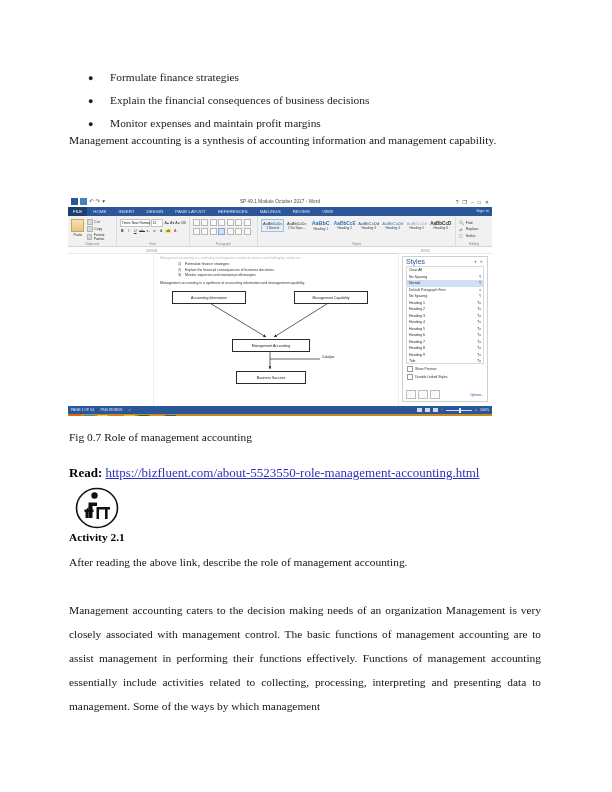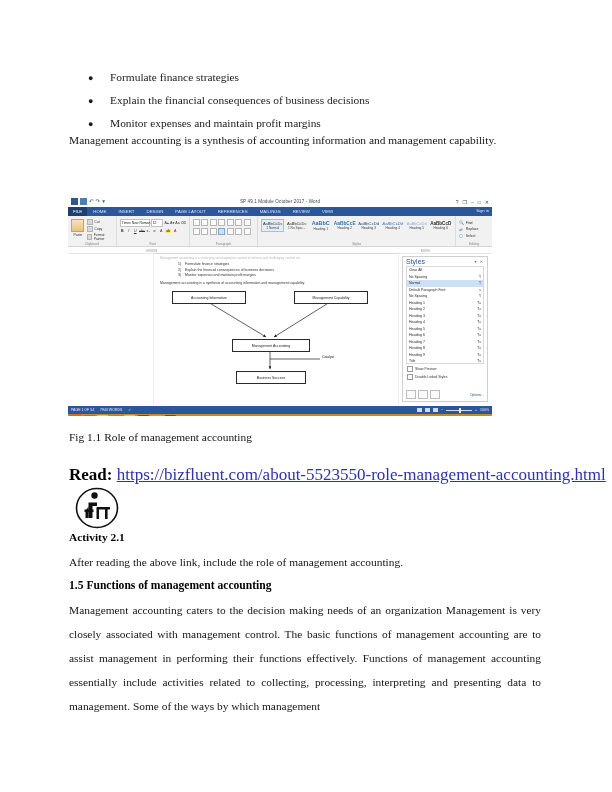--- a/index.html
+++ b/index.html
@@ -460,21 +460,21 @@
     border-radius: 1px;
     display: flex; align-items: center; justify-content: center;
     font-size: 5px; color: #fff;
   }
 
   
   #fig-caption { left: 69px; top: 428px; width: 400px; }
   #read-line {
     position: absolute;
     left: 69px; top: 465px;
-    font-size: 17px;
+    font-size: 13px;
   }
   #read-label { font-weight: bold; }
   #read-link {
     color: #2f2fbf;
     text-decoration: underline;
   }
 
   .activity-icon {
     position: absolute;
     left: 75px; top: 487px;
@@ -857,35 +857,34 @@
       <span class="tb-ic" style="background:#f4c542;color:#7a5a00">▤</span>
       <span class="tb-ic" style="background:#e8701a">●</span>
       <span class="tb-ic" style="background:#f0c419;color:#1a73e8">●</span>
       <span class="tb-ic" style="background:#1d7044">X</span>
       <span class="tb-ic" style="background:#e8883a">▶</span>
       <span class="tb-ic" style="background:#2b579a">W</span>
 
     </div>
   </div>
 
-  <div class="para" id="fig-caption">Fig 1.1 Role of management accounting</div>
+  <div class="para" id="fig-caption">Fig 0.7 Role of management accounting</div>
 
   <div id="read-line">
     <span id="read-label">Read:</span>
     <span id="read-link">https://bizfluent.com/about-5523550-role-management-accounting.html</span>
   </div>
 
   <svg class="activity-icon" viewBox="0 0 44 42">
     <ellipse cx="22" cy="21" rx="20.5" ry="19.5" fill="none" stroke="#111" stroke-width="1.6"></ellipse>
     <circle cx="19.5" cy="8.5" r="3.2" fill="#111"></circle>
     <path d="M13.5 15.5 L22 15.5 L22 19 L17.5 19 L17.5 31 L13.5 31 Z" fill="#111"></path>
     <path d="M13.5 19.5 L10.5 24 L10.5 31 L13.5 31 Z" fill="#111"></path>
     <rect x="9.5" y="22.5" width="9" height="2.6" fill="#111"></rect>
     <path d="M21.5 20 L35 20 L35 22.6 L32.6 22.6 L32.6 32 L30 32 L30 22.6 L24 22.6 L24 32 L21.5 32 Z" fill="#111"></path>
   </svg>
 
   <div id="activity-title">Activity 2.1</div>
-  <div class="para" id="activity-body">After reading the above link, include the role of management accounting.</div>
-
-  <div id="sec-title">1.5 Functions of management accounting</div>
+  <div class="para" id="activity-body">After reading the above link, describe the role of management accounting.</div>
+
   <div class="para" id="sec-body">Management accounting caters to the decision making needs of an organization Management is very closely associated with management control.   The basic functions of management accounting are to assist management in performing their functions effectively.   Functions of management accounting essentially include activities related to collecting, processing, interpreting and presenting data to management.   Some of the ways by which management</div>
 
 </div>
 
 </body></html>

